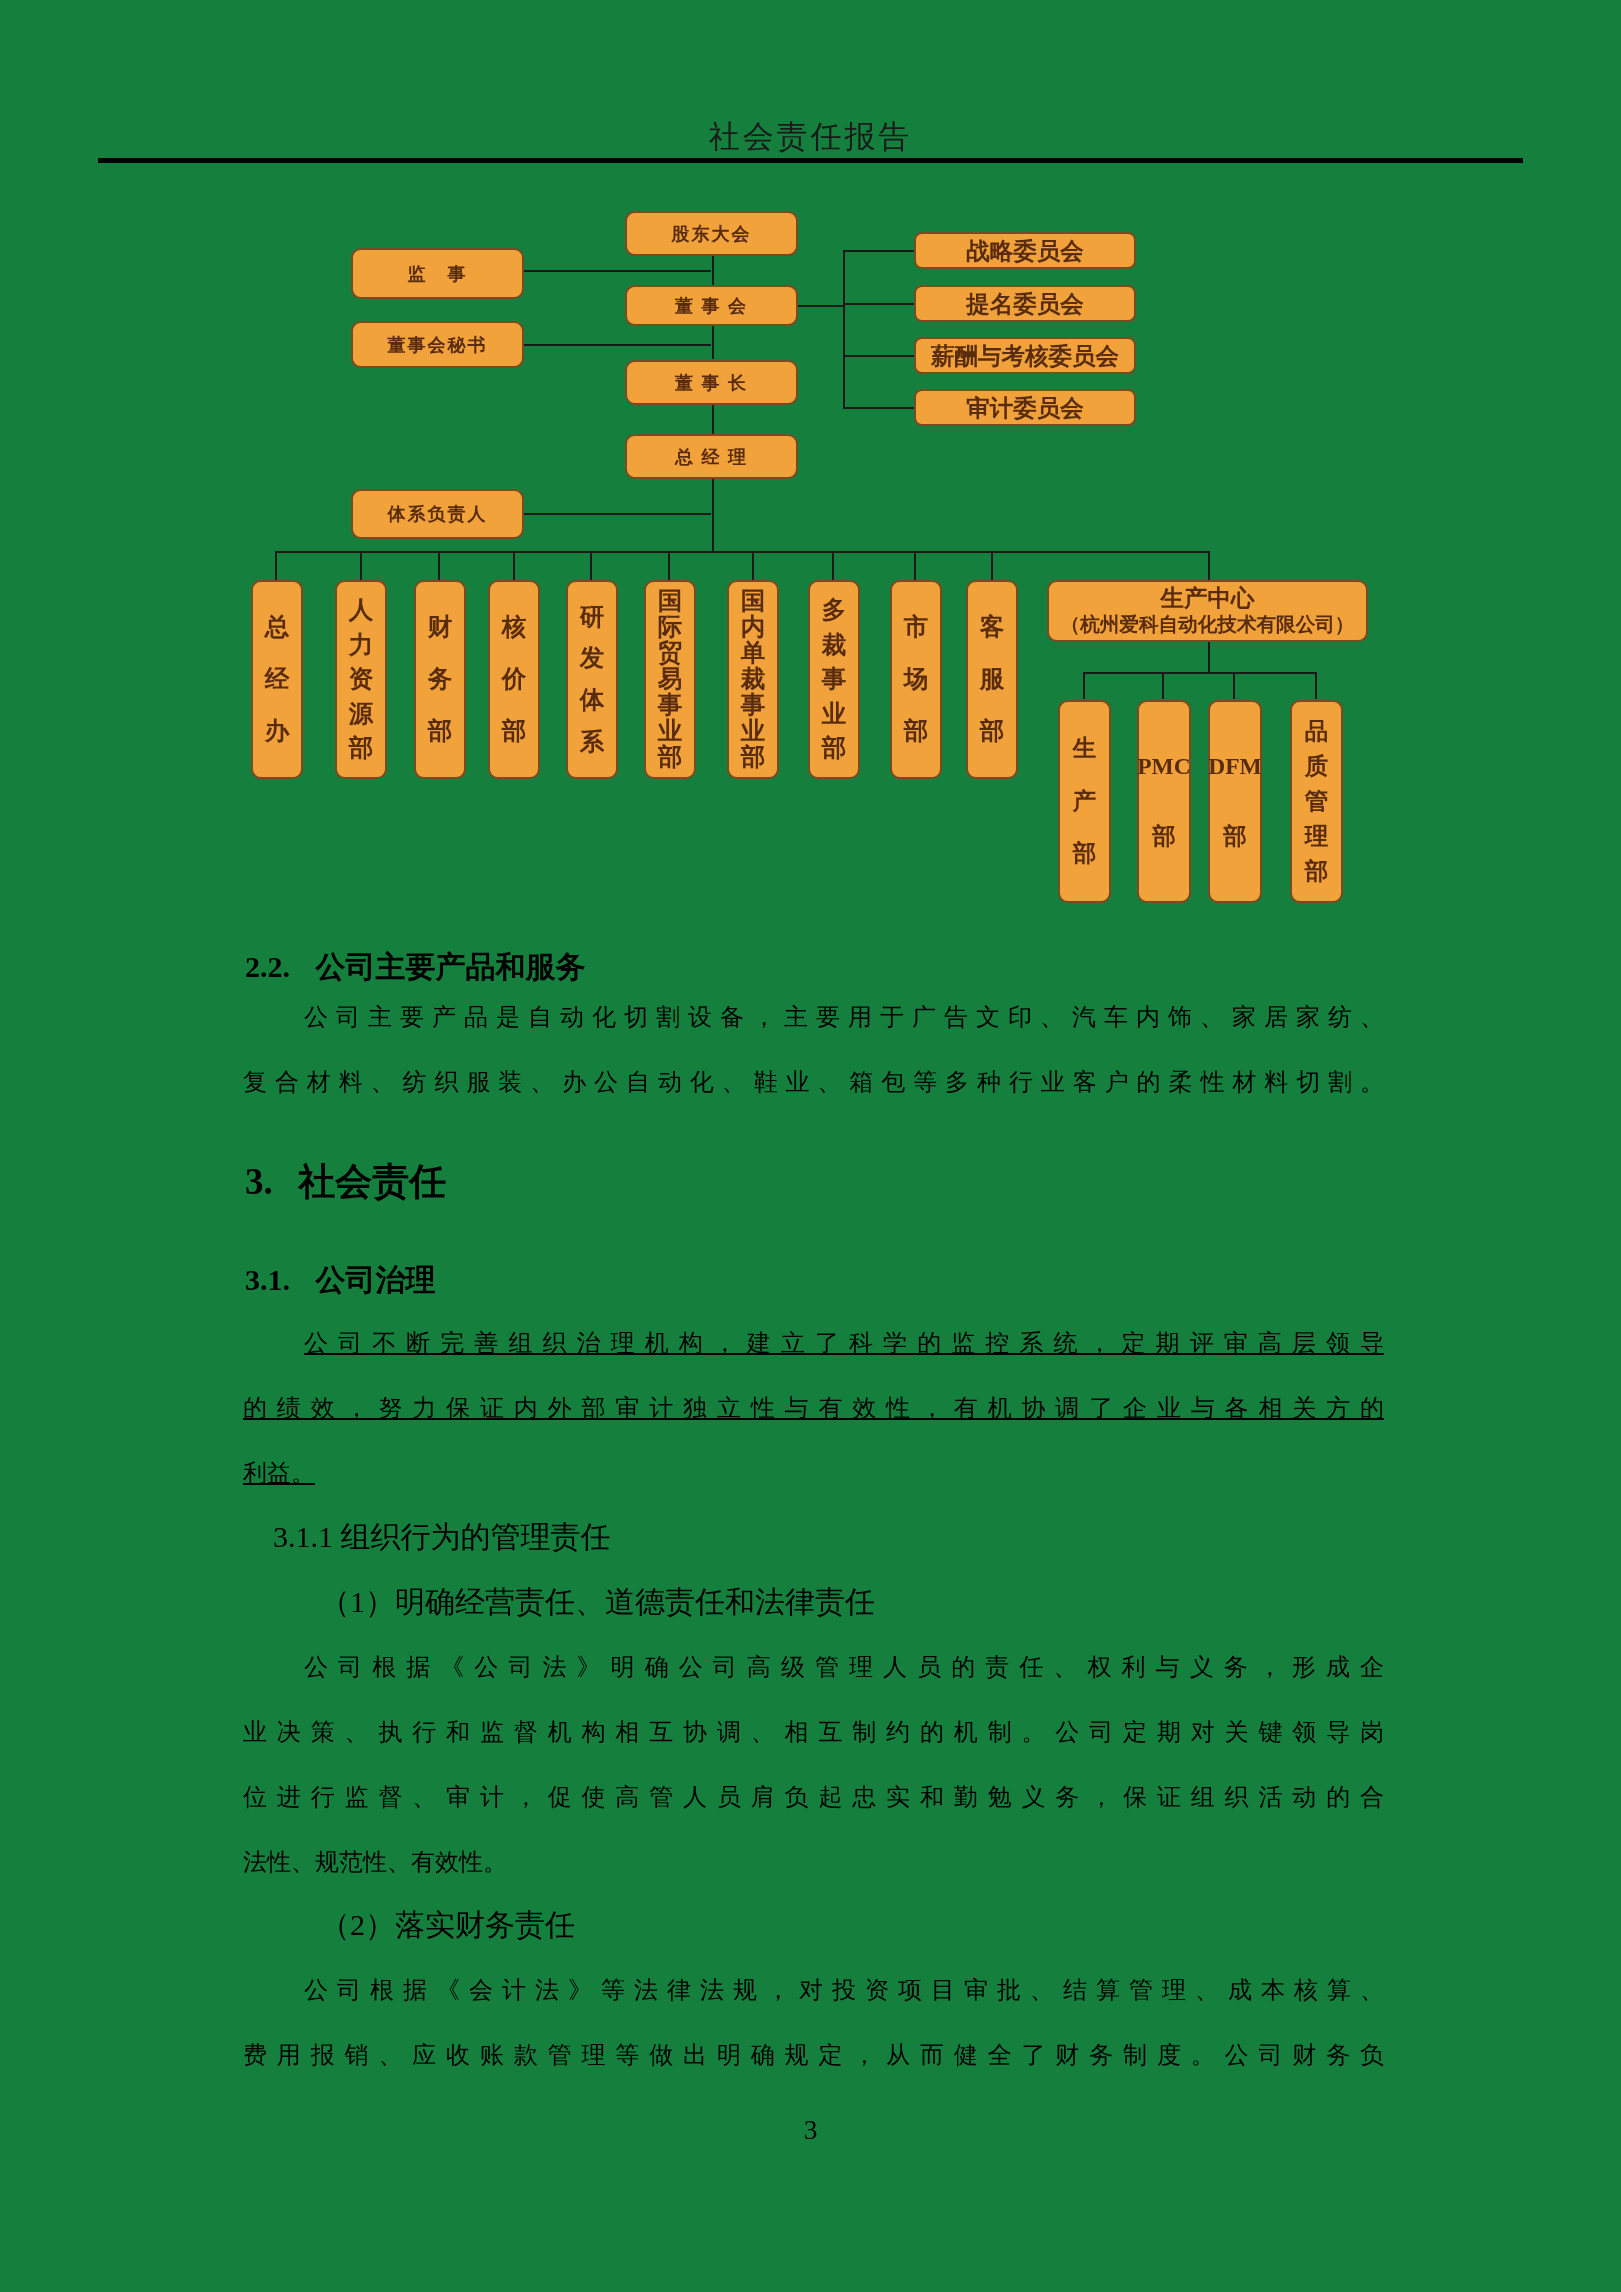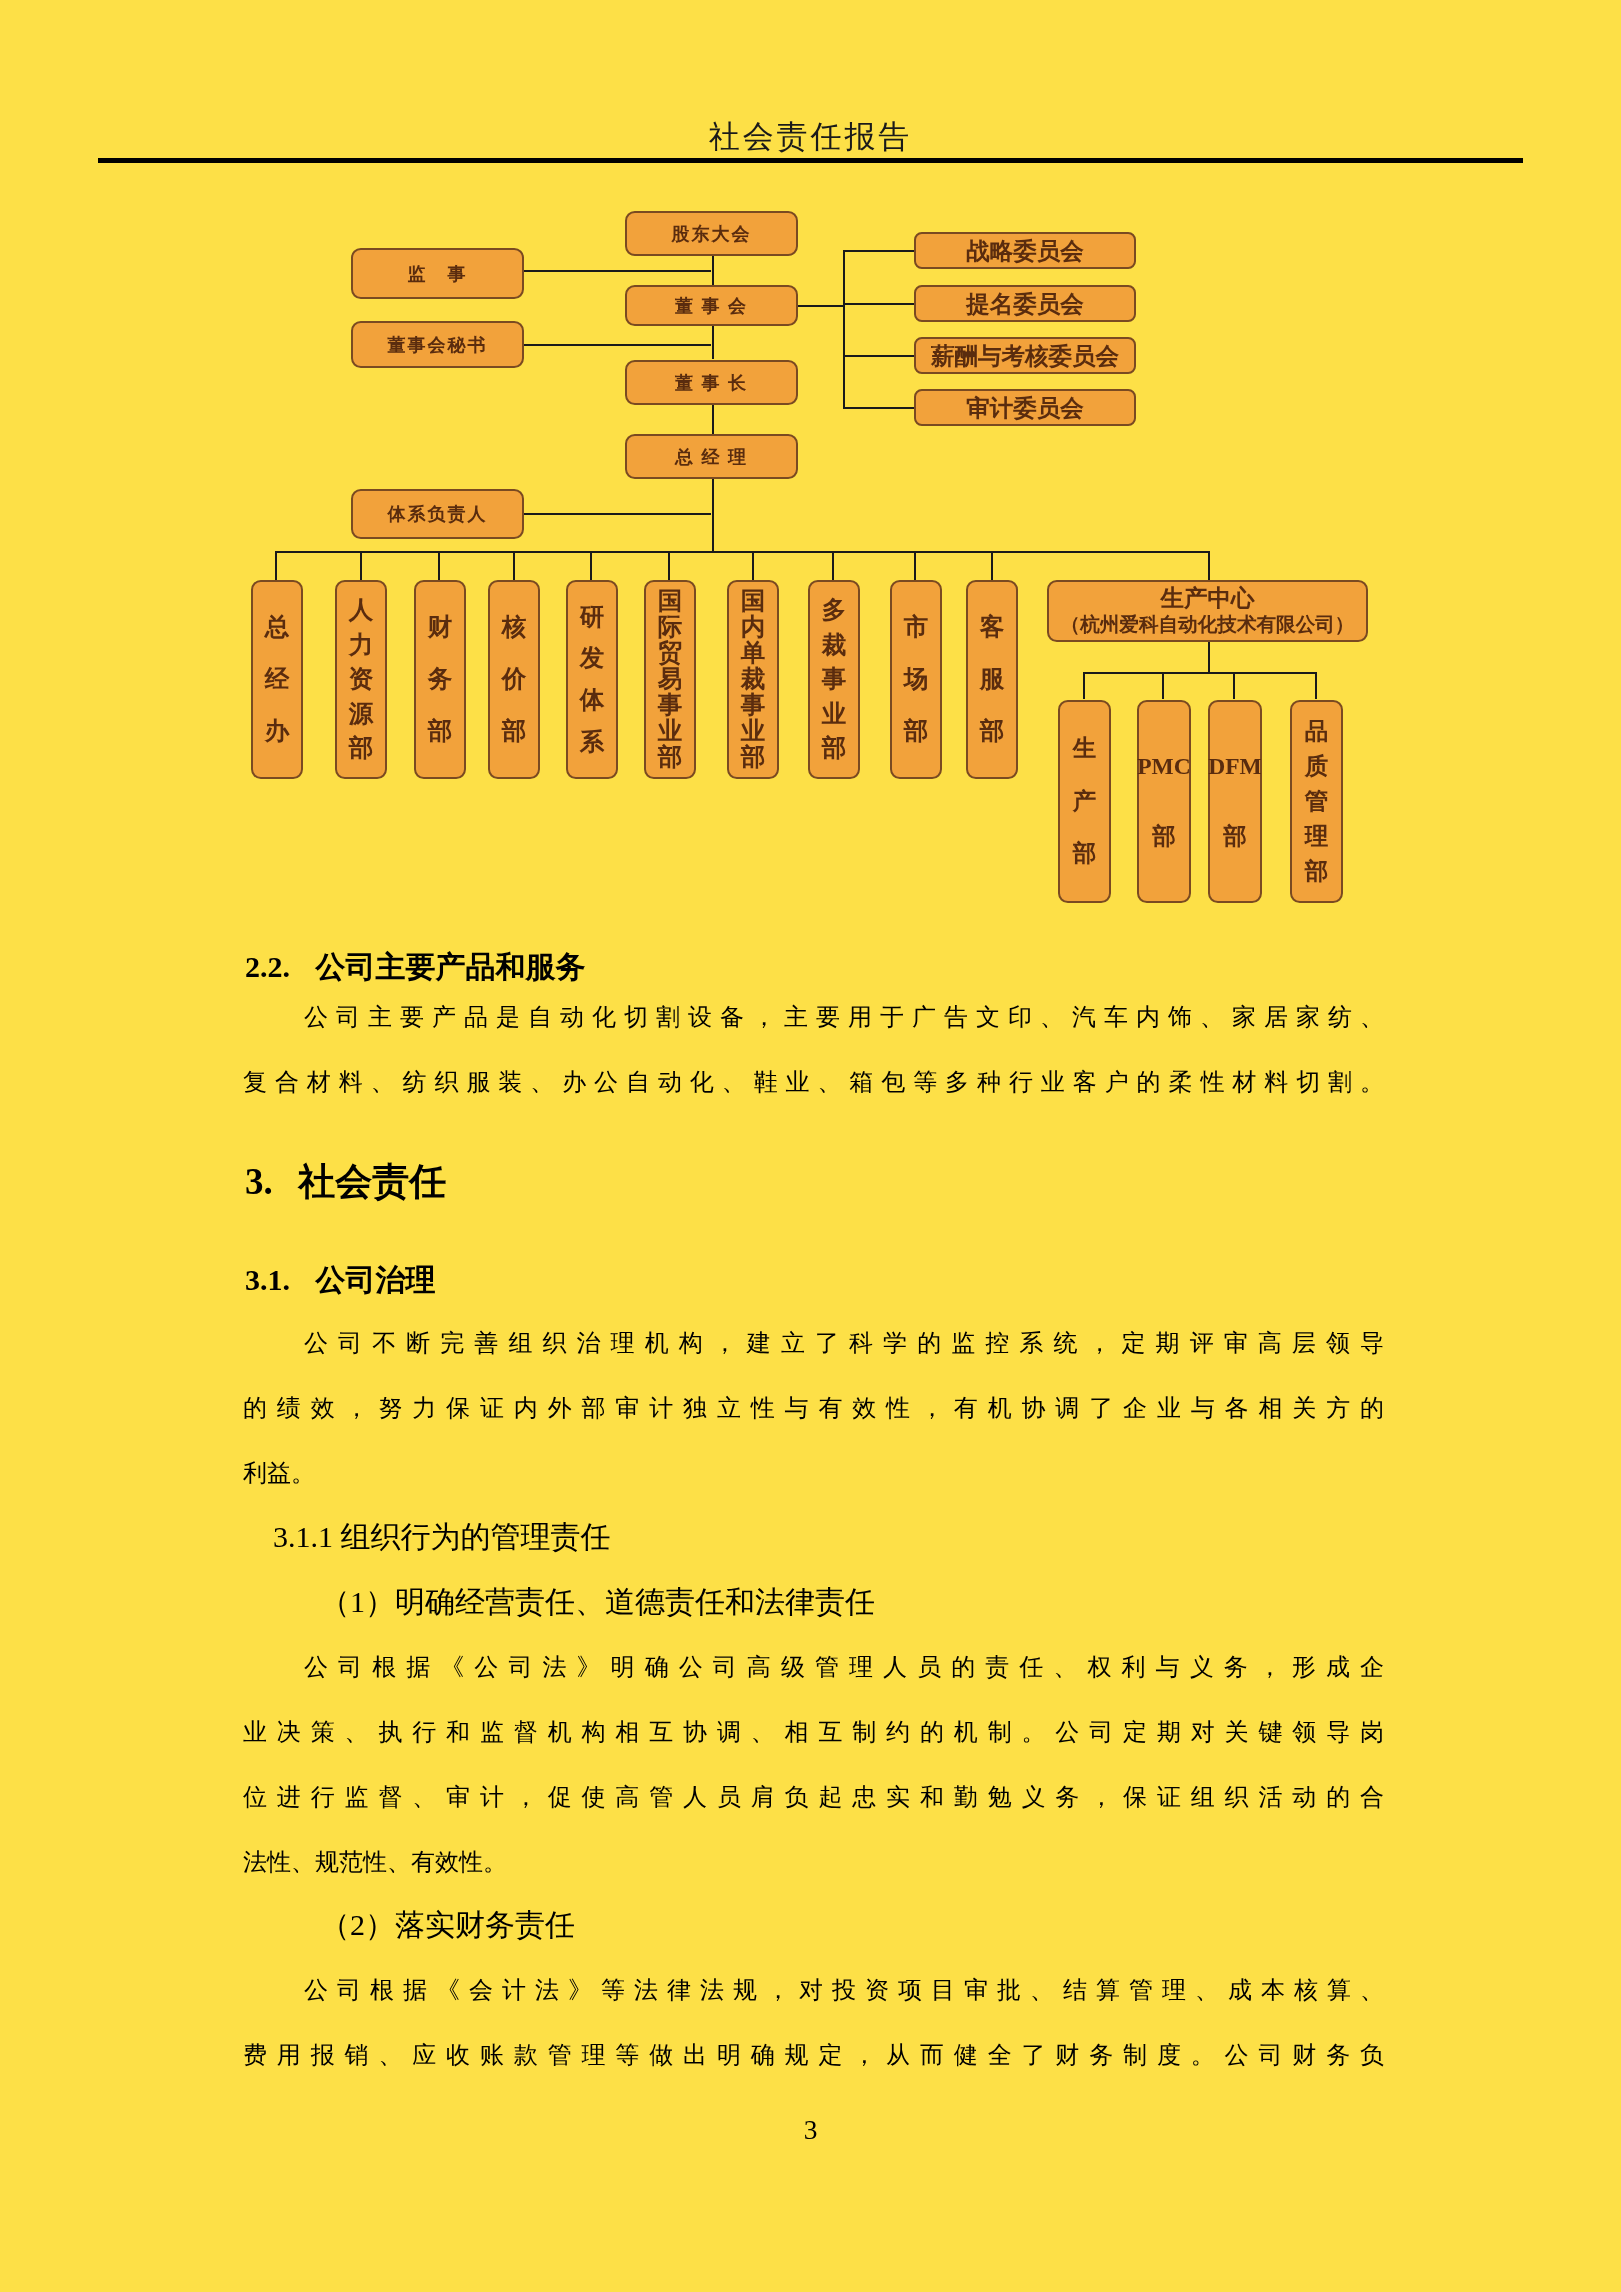--- a/index.html
+++ b/index.html
@@ -1,16 +1,16 @@
 <!DOCTYPE html>
 <html><head>
 <meta charset="utf-8">
 <style>
   html,body{margin:0;padding:0;background:#ffffff;}
-  .page{position:relative;width:1621px;height:2293px;background:#fde047;overflow:hidden;
+  .page{position:relative;width:1621px;height:2293px;background:#15803d;overflow:hidden;
         font-family:"Liberation Serif","DejaVu Serif",serif;color:#111;}
   
   .doc-title{position:absolute;left:0;top:116px;width:100%;text-align:center;
              font-size:31px;letter-spacing:2.9px;color:#1a1a1a;}
   .header-rule{position:absolute;left:98px;top:158px;width:1425px;height:4.9px;background:#000;}
   
   .obox{position:absolute;box-sizing:border-box;background:#F2A23B;border:2px solid #7A4A21;
         border-radius:9.8px;color:#5A2C0E;font-weight:bold;display:flex;align-items:center;
         justify-content:center;text-align:center;}
   .hbox{font-size:18px;letter-spacing:2px;}
@@ -188,21 +188,21 @@
     <div class="bline">复合材料、纺织服装、办公自动化、鞋业、箱包等多种行业客户的柔性材料切割。</div>
   </div>
 
   <div class="heading big" style="left:245px;top:1157px;">
     <span class="hnum">3.</span><span class="htext">社会责任</span>
   </div>
 
   <div class="heading" style="left:245px;top:1260px;">
     <span class="hnum">3.1.</span><span class="htext">公司治理</span>
   </div>
-  <div class="para" style="top:1311px;">
+  <div class="para" style="top:1311px;text-decoration:underline;">
     <div class="bline indent">公司不断完善组织治理机构，建立了科学的监控系统，定期评审高层领导</div>
     <div class="bline">的绩效，努力保证内外部审计独立性与有效性，有机协调了企业与各相关方的</div>
     <div class="bline short">利益。</div>
   </div>
 
   <div class="subheading" style="left:273px;top:1517px;">3.1.1 组织行为的管理责任</div>
   <div class="subheading" style="left:320px;top:1582px;">（1）明确经营责任、道德责任和法律责任</div>
   <div class="para" style="top:1635px;">
     <div class="bline indent">公司根据《公司法》明确公司高级管理人员的责任、权利与义务，形成企</div>
     <div class="bline">业决策、执行和监督机构相互协调、相互制约的机制。公司定期对关键领导岗</div>

